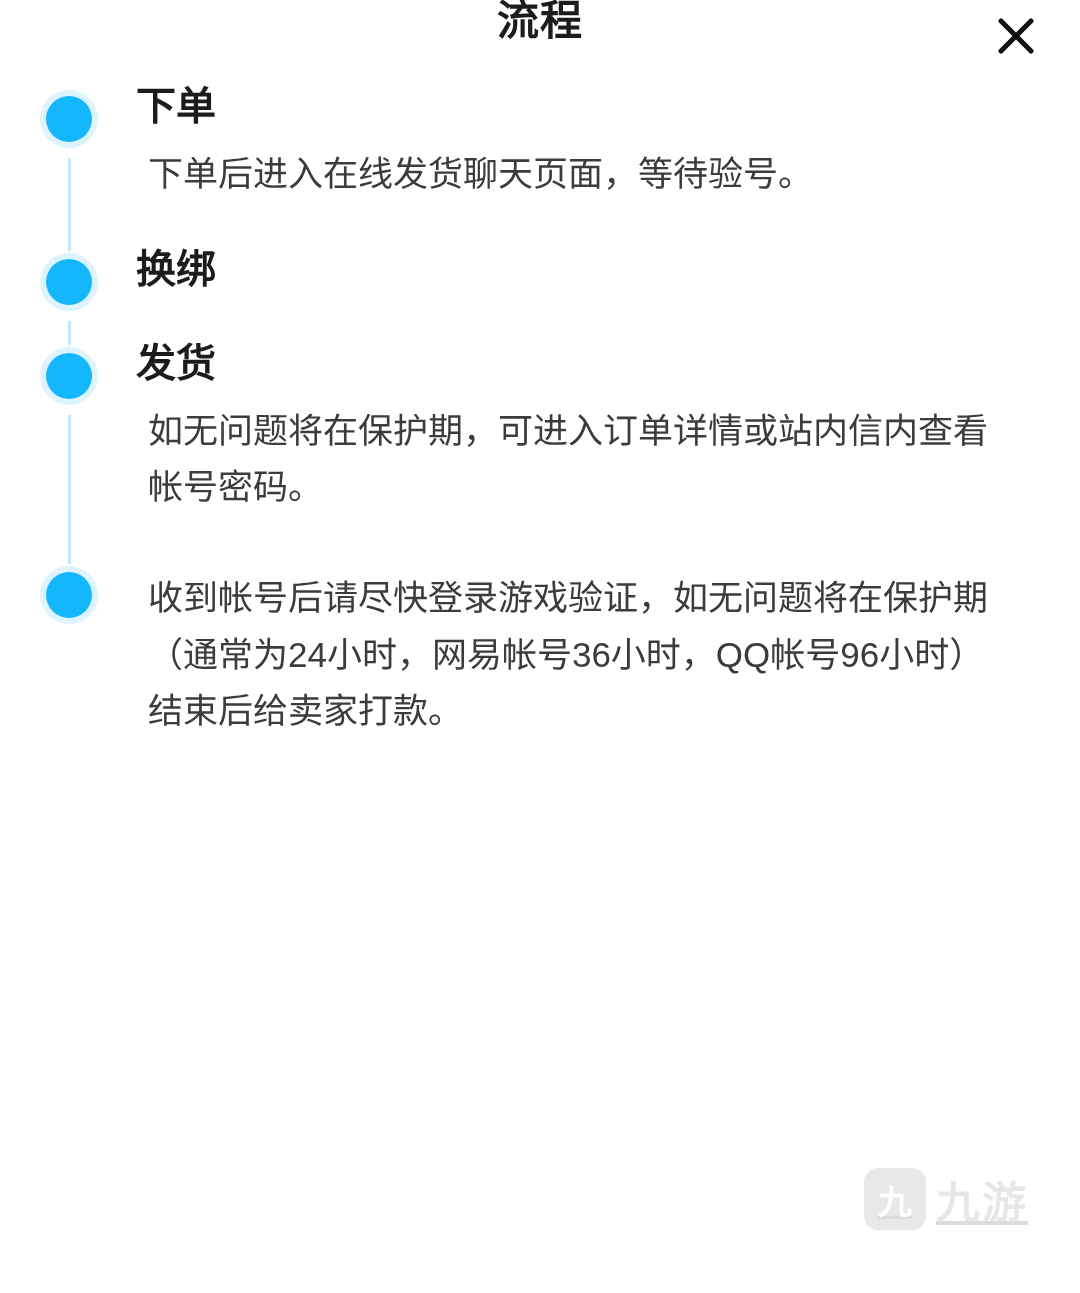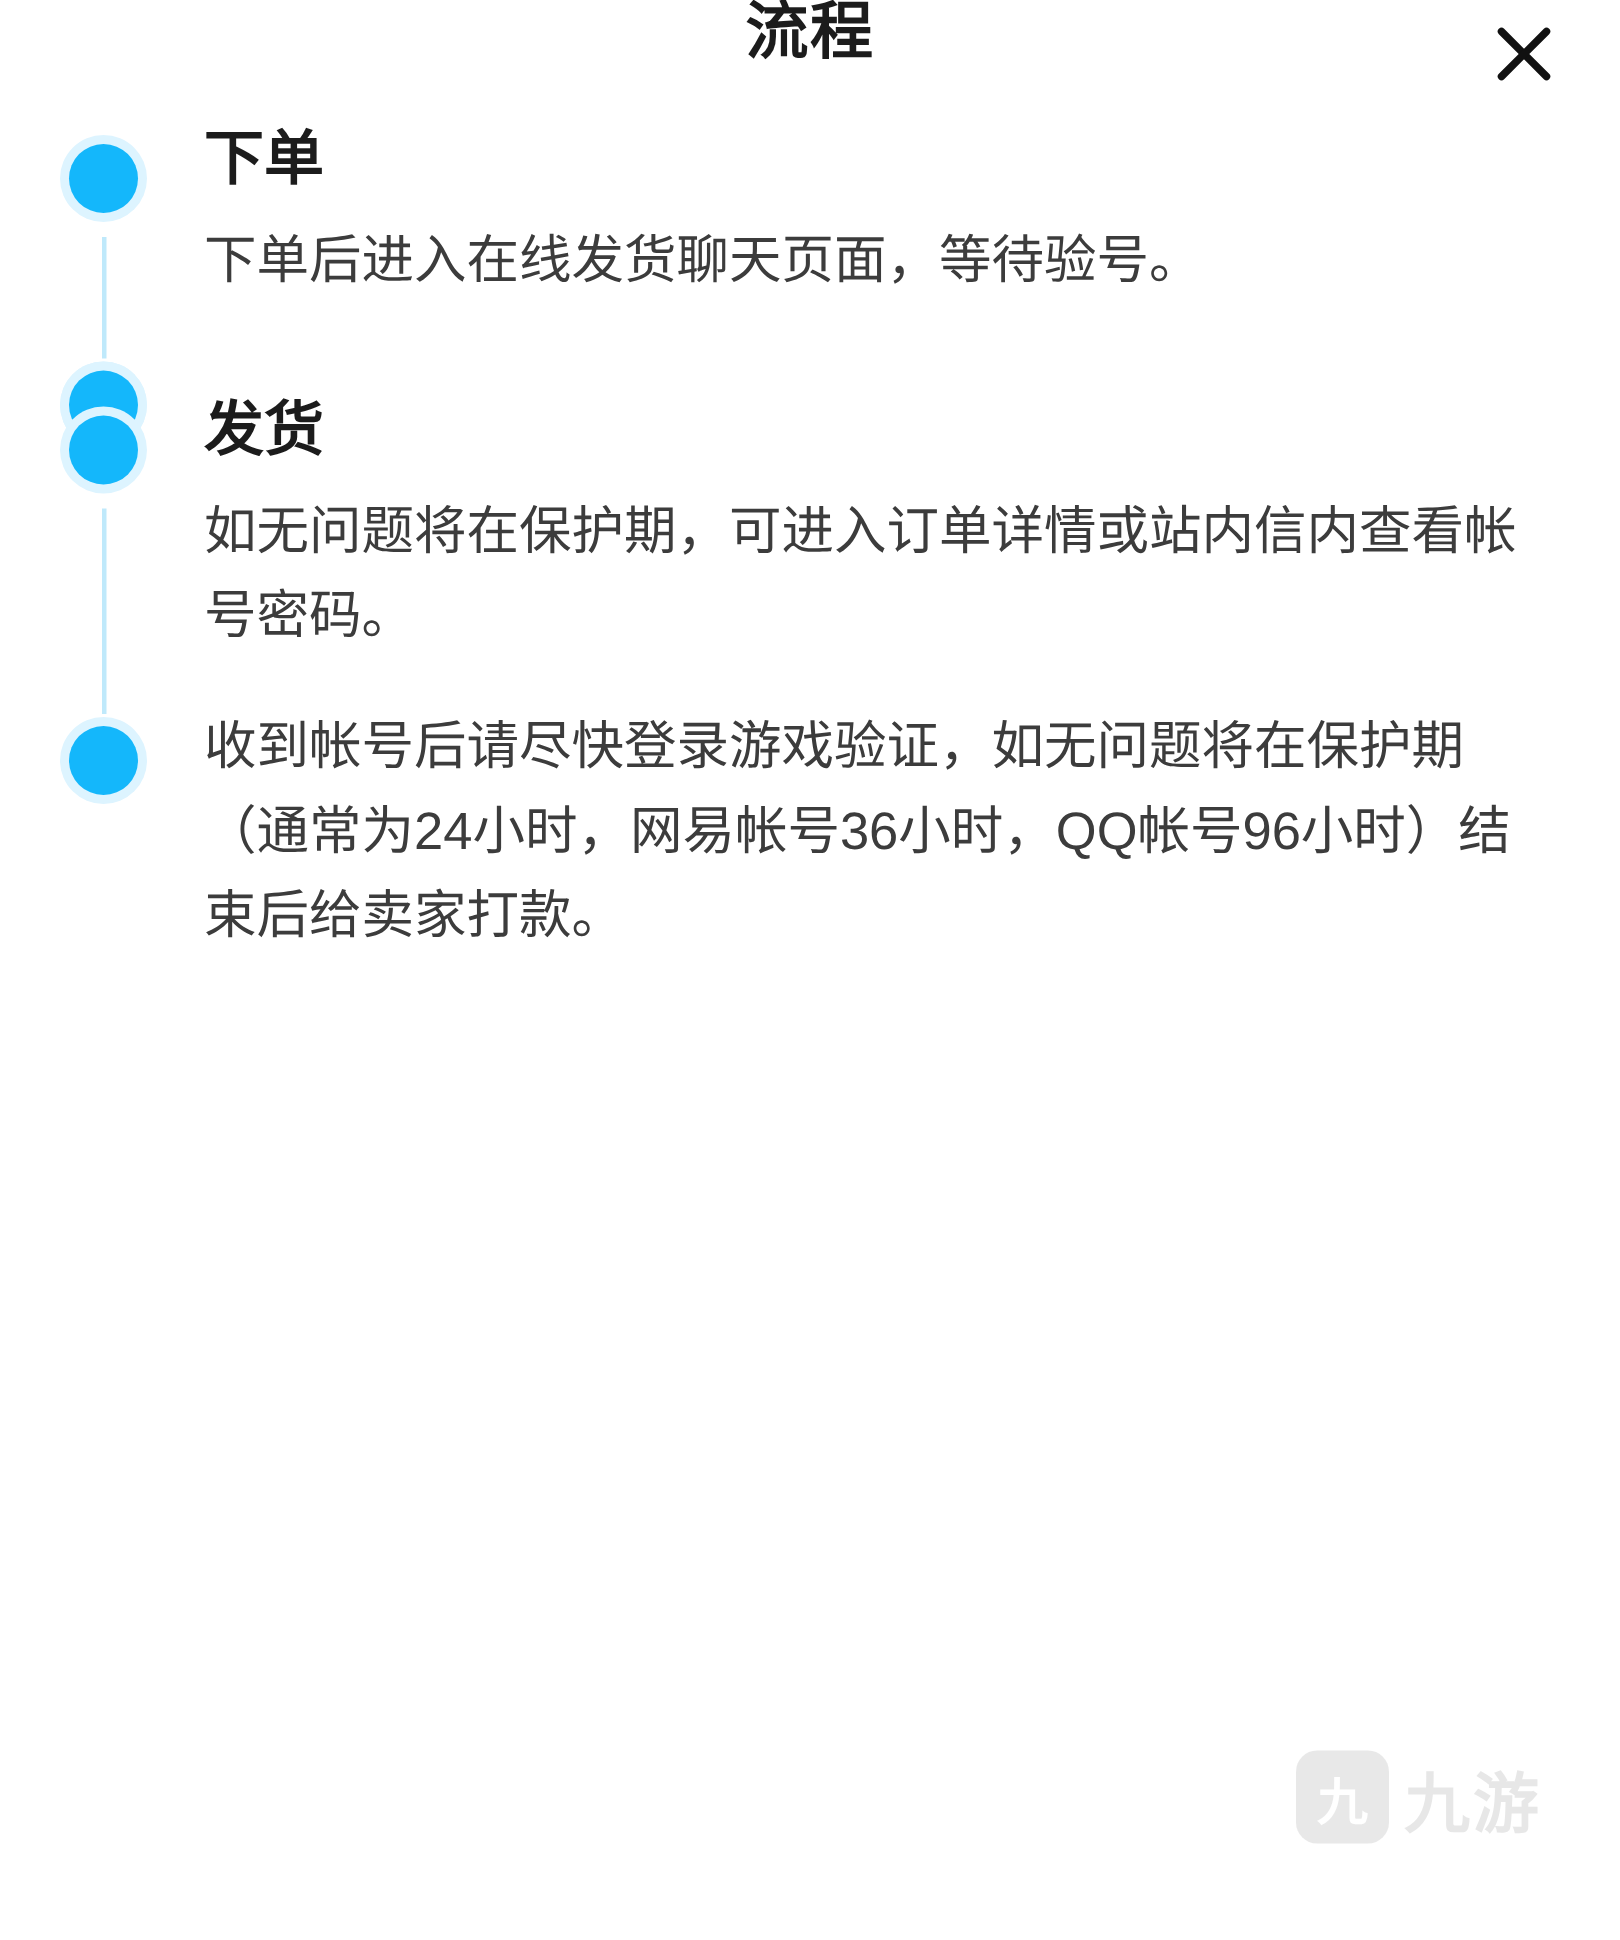--- a/index.html
+++ b/index.html
@@ -91,33 +91,35 @@
     font-size: 40px;
     font-weight: bold;
     color: #1c1c1c;
     line-height: 1.2;
     margin: 0 0 16px 0;
   }
   .step-desc {
     font-size: 35px;
     line-height: 1.62;
     color: #3c3c3c;
-    margin: 0;
+    margin: 12px;
     word-break: break-word;
   }
 
   
   .watermark {
     position: absolute;
     right: 52px;
     bottom: 62px;
     display: flex;
+    align-items: center;
     opacity: 0.16;
     pointer-events: none;
     user-select: none;
+    text-decoration: underline;
   }
   .watermark .wm-logo {
     width: 62px;
     height: 62px;
     border-radius: 14px;
     background: #777;
     color: #fff;
     display: flex;
     align-items: center;
     justify-content: center;
@@ -166,20 +168,21 @@
       <div class="line"></div>
     </div>
   </div>
 
   <div class="step">
     <div class="marker-col">
       <div class="dot"></div>
       <div class="line"></div>
     </div>
     <div class="content">
+      <div class="step-title">换绑</div>
     </div>
   </div>
 
   <div class="step">
     <div class="marker-col">
       <div class="dot"></div>
       <div class="line"></div>
     </div>
     <div class="content">
       <div class="step-title">发货</div>

